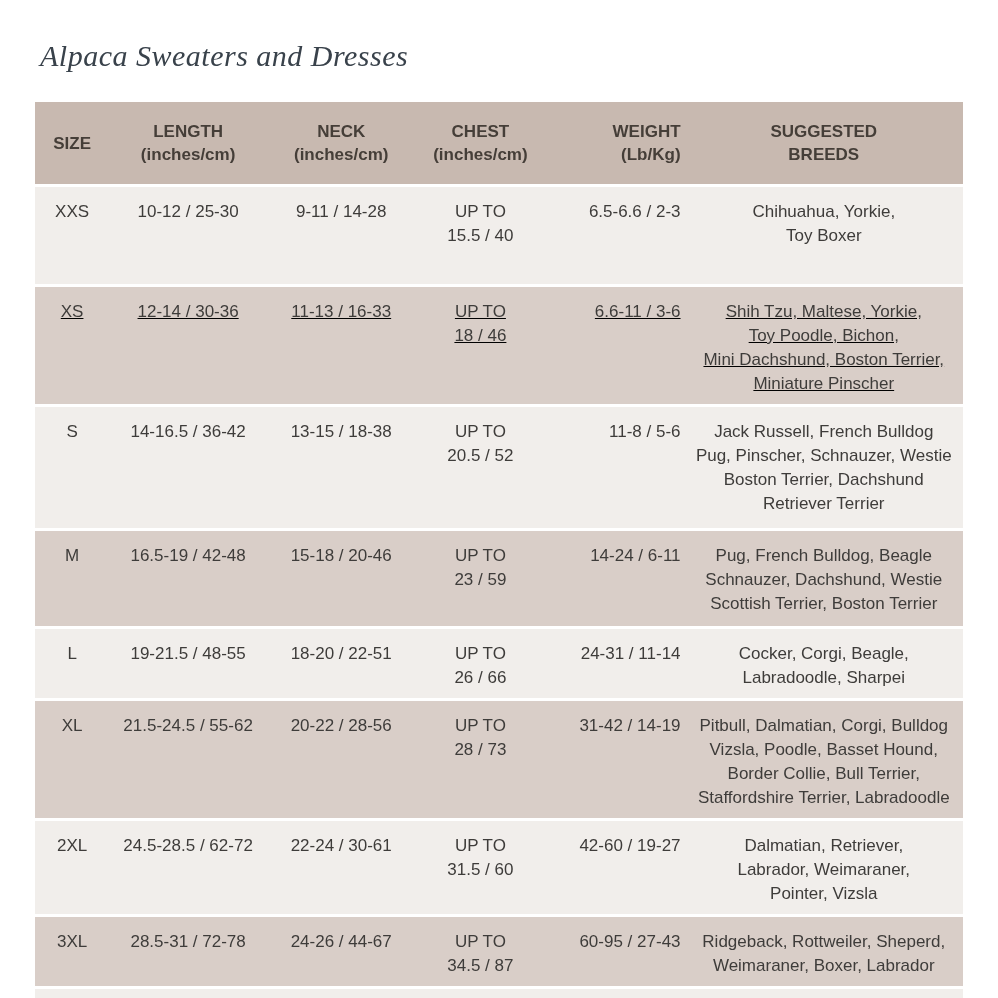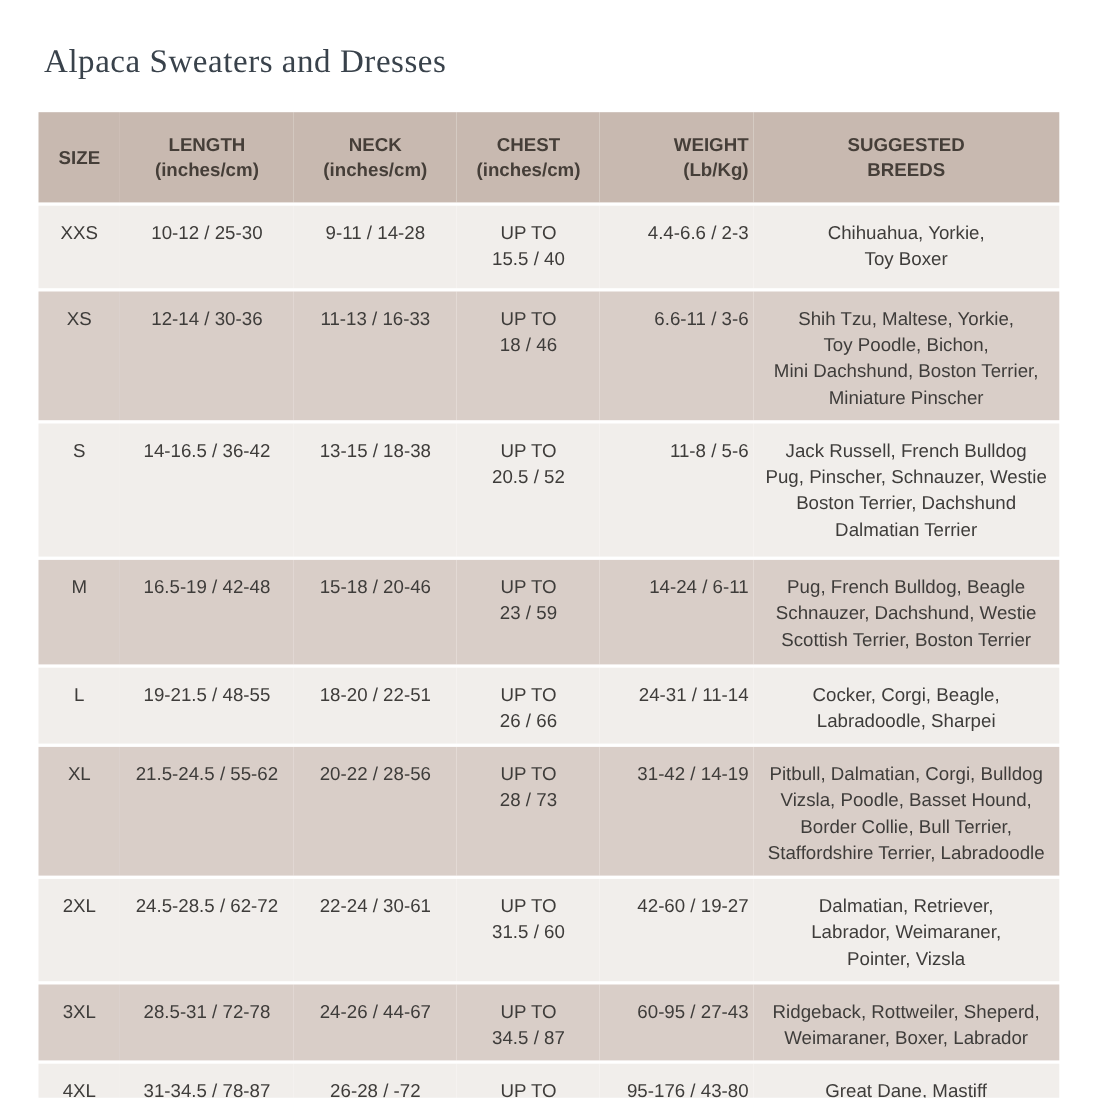--- a/index.html
+++ b/index.html
@@ -17,20 +17,21 @@
     padding: 0 35px;
   }
   .page-title {
     font-family: "Liberation Serif", "DejaVu Serif", serif;
     font-weight: 400;
     font-size: 30px;
     line-height: 36px;
     letter-spacing: 0.5px;
     color: var(--title-color, #39424b);
     margin: 38px 0 0 5px;
+    font-style: italic;
   }
   table.size-chart {
     border-collapse: separate;
     border-spacing: 0 3px;
     width: 928px;
     margin-top: 25px;
     table-layout: fixed;
   }
   thead th {
     background: var(--header-bg, #c8b9b0);
@@ -54,22 +55,22 @@
   tbody tr.row-light td { background: var(--row-light, #f1eeeb); }
   tbody tr.row-tan   td { background: var(--row-tan, #d9cec8); }
   
   th:nth-child(1), td:nth-child(1) { width: 8%; margin-top: 30px; }
   th:nth-child(2), td:nth-child(2) { width: 17%; }
   th:nth-child(3), td:nth-child(3) { width: 16%; }
   th:nth-child(4), td:nth-child(4) { width: 14%; }
   th:nth-child(5), td:nth-child(5) { width: 15%; text-align: right; }
   th:nth-child(6), td:nth-child(6) { width: 30%; }
   
-  tbody tr:nth-child(1) { height: 75px; }
-  tbody tr:nth-child(2) { height: 113px; }
+  tbody tr:nth-child(1) { height: 97px; }
+  tbody tr:nth-child(2) { height: 113px; text-decoration: underline; }
   tbody tr:nth-child(3) { height: 121px; }
   tbody tr:nth-child(4) { height: 95px; }
   tbody tr:nth-child(5) { height: 69px; }
   tbody tr:nth-child(6) { height: 115px; border-radius: 17px; }
   tbody tr:nth-child(7) { height: 79px; }
   tbody tr:nth-child(8) { height: 67px; }
   tbody tr:nth-child(9) { height: 75px; }
 </style>
 </head>
 <body>
@@ -114,21 +115,21 @@
             <div>10-12 / 25-30</div>
           </td>
           <td>
             <div>9-11 / 14-28</div>
           </td>
           <td>
             <div>UP TO</div>
             <div>15.5 / 40</div>
           </td>
           <td>
-            <div>4.4-6.6 / 2-3</div>
+            <div>6.5-6.6 / 2-3</div>
           </td>
           <td>
             <div>Chihuahua, Yorkie,</div>
             <div>Toy Boxer</div>
           </td>
         </tr>
         <tr class="row-tan">
           <td>
             <div>XS</div>
           </td>
@@ -166,21 +167,21 @@
             <div>UP TO</div>
             <div>20.5 / 52</div>
           </td>
           <td>
             <div>11-8 / 5-6</div>
           </td>
           <td>
             <div>Jack Russell, French Bulldog</div>
             <div>Pug, Pinscher, Schnauzer, Westie</div>
             <div>Boston Terrier, Dachshund</div>
-            <div>Dalmatian Terrier</div>
+            <div>Retriever Terrier</div>
           </td>
         </tr>
         <tr class="row-tan">
           <td>
             <div>M</div>
           </td>
           <td>
             <div>16.5-19 / 42-48</div>
           </td>
           <td>

